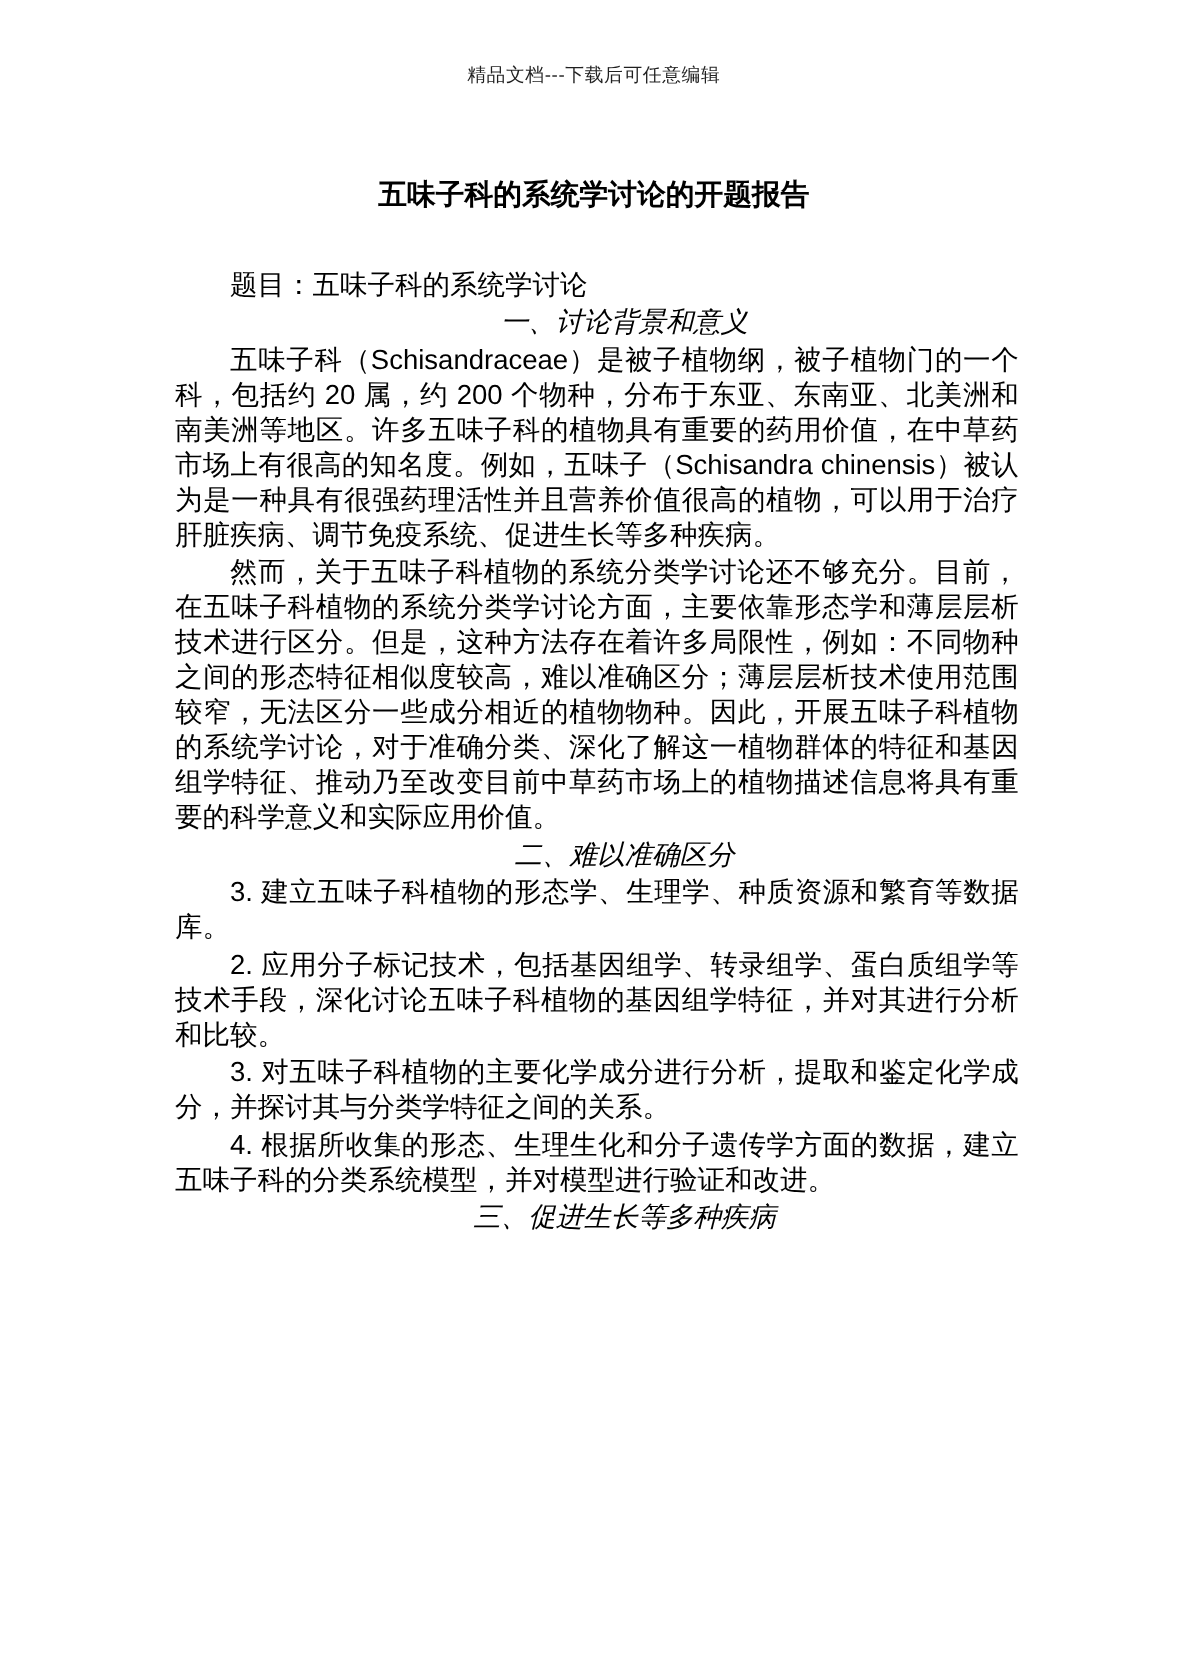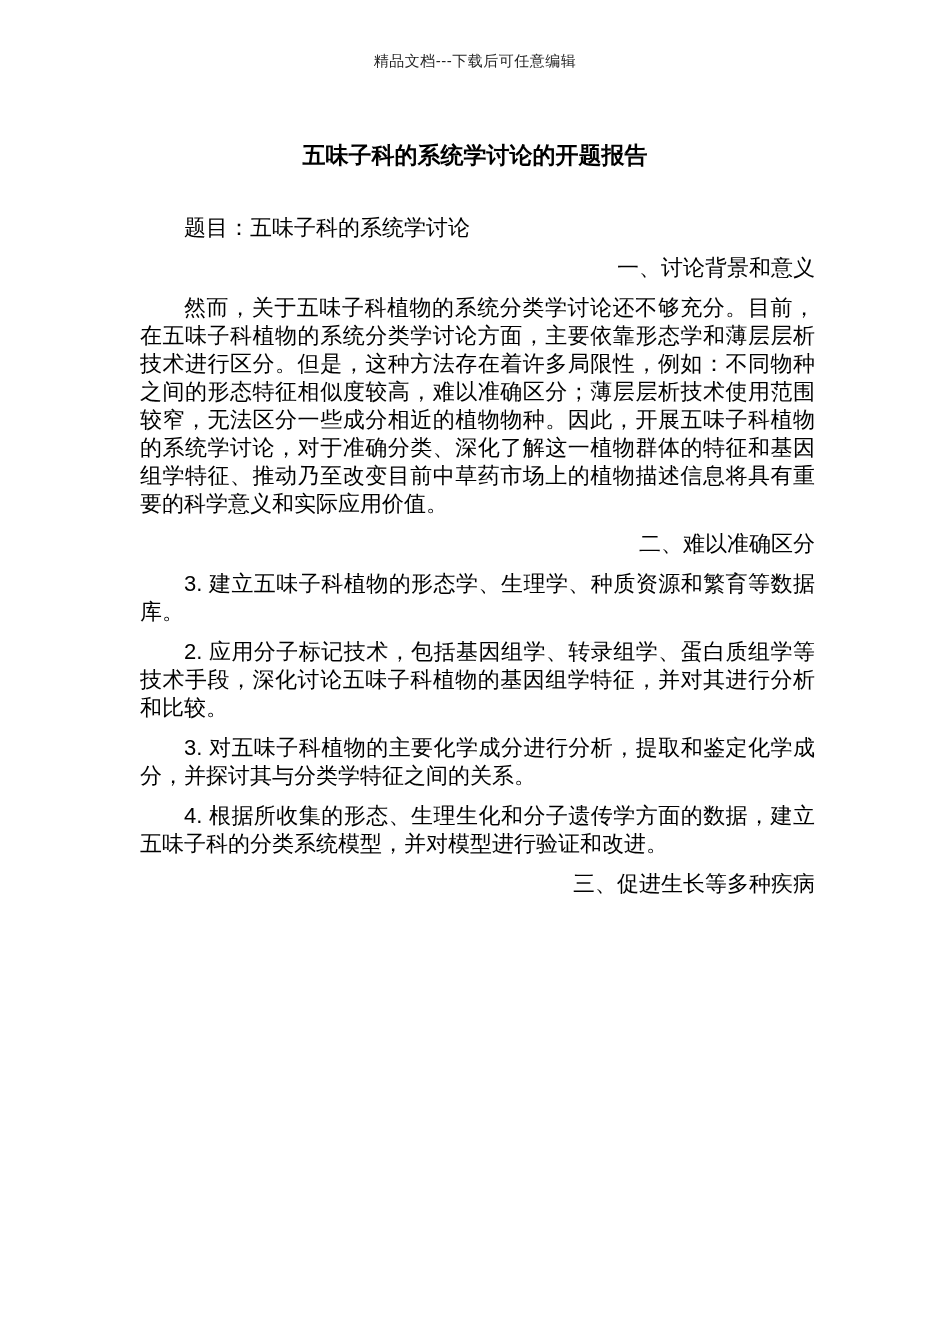--- a/index.html
+++ b/index.html
@@ -31,43 +31,44 @@
     font-size: 23px;
     line-height: 38px;
     font-weight: bold;
     color: #000000;
   }
   .doc-body {
     margin-top: 40px;
     padding: 0 135px 0 140px;
   }
   .doc-body p {
-    margin: 12px 0;
+    margin: 2px 0;
     font-size: 22px;
     line-height: 28px;
     text-align: justify;
     text-justify: inter-ideograph;
     text-indent: 2em;
     color: #000000;
     word-break: break-all;
   }
   .doc-body p:first-child { margin-top: 0; }
-  .doc-body p.heading { text-align: right; }
+  .doc-body p.heading { text-align: center; font-style: italic; }
 </style>
 </head>
 <body>
 
 <div class="page">
   <div class="watermark">精品文档---下载后可任意编辑</div>
 
   <h1 class="doc-title">五味子科的系统学讨论的开题报告</h1>
 
   <div class="doc-body">
       <p class="subtitle">题目：五味子科的系统学讨论</p>
       <p class="heading">一、讨论背景和意义</p>
+      <p class="body">五味子科（Schisandraceae）是被子植物纲，被子植物门的一个科，包括约 20 属，约 200 个物种，分布于东亚、东南亚、北美洲和南美洲等地区。许多五味子科的植物具有重要的药用价值，在中草药市场上有很高的知名度。例如，五味子（Schisandra chinensis）被认为是一种具有很强药理活性并且营养价值很高的植物，可以用于治疗肝脏疾病、调节免疫系统、促进生长等多种疾病。</p>
       <p class="body">然而，关于五味子科植物的系统分类学讨论还不够充分。目前，在五味子科植物的系统分类学讨论方面，主要依靠形态学和薄层层析技术进行区分。但是，这种方法存在着许多局限性，例如：不同物种之间的形态特征相似度较高，难以准确区分；薄层层析技术使用范围较窄，无法区分一些成分相近的植物物种。因此，开展五味子科植物的系统学讨论，对于准确分类、深化了解这一植物群体的特征和基因组学特征、推动乃至改变目前中草药市场上的植物描述信息将具有重要的科学意义和实际应用价值。</p>
       <p class="heading">二、难以准确区分</p>
       <p class="body">3. 建立五味子科植物的形态学、生理学、种质资源和繁育等数据库。</p>
       <p class="body">2. 应用分子标记技术，包括基因组学、转录组学、蛋白质组学等技术手段，深化讨论五味子科植物的基因组学特征，并对其进行分析和比较。</p>
       <p class="body">3. 对五味子科植物的主要化学成分进行分析，提取和鉴定化学成分，并探讨其与分类学特征之间的关系。</p>
       <p class="body">4. 根据所收集的形态、生理生化和分子遗传学方面的数据，建立五味子科的分类系统模型，并对模型进行验证和改进。</p>
       <p class="heading">三、促进生长等多种疾病</p>
     </div>
 </div>
 

